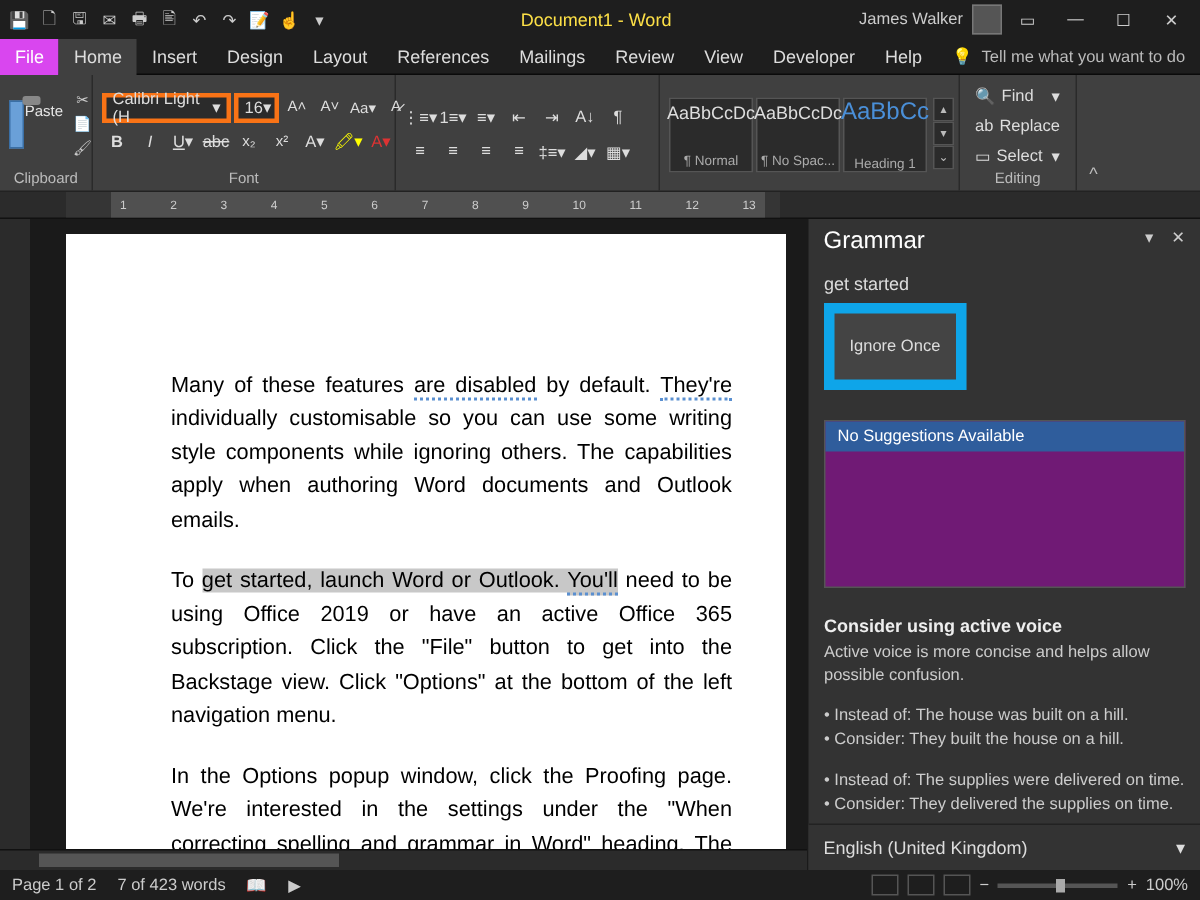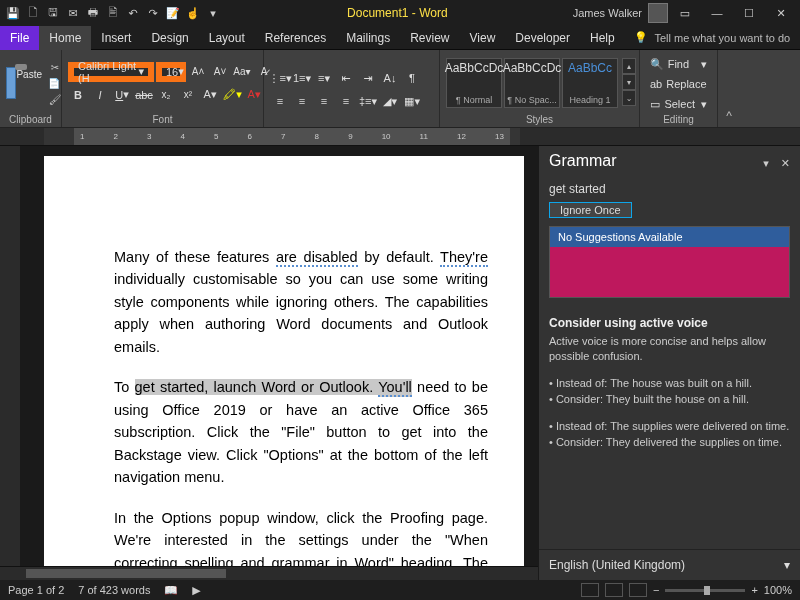--- a/index.html
+++ b/index.html
@@ -5,69 +5,69 @@
 *{margin:0;padding:0;box-sizing:border-box;font-family:"Segoe UI",Arial,sans-serif}
 body{width:800px;height:600px;background:#2b2b2b;color:#e6e6e6;overflow:hidden;font-size:12px;position:relative}
 .titlebar{height:26px;background:#1e1e1e;display:flex;align-items:center;padding:0 4px;gap:2px}
 .qat-btn{width:18px;height:18px;display:flex;align-items:center;justify-content:center;color:#ccc;font-size:11px}
 .titlebar-center{flex:1;text-align:center;font-size:12px;color:#fde047}
 .titlebar-user{display:flex;align-items:center;gap:6px;font-size:11px;color:#ccc}
 .avatar{width:20px;height:20px;background:#555;border:1px solid #777}
 .win-btn{width:30px;height:26px;display:flex;align-items:center;justify-content:center;color:#ccc;font-size:11px}
 .tabbar{height:24px;background:#1e1e1e;display:flex;align-items:center;border-bottom:1px solid #0a0a0a}
 .tab{padding:0 10px;height:24px;display:flex;align-items:center;font-size:12px;color:#ddd;cursor:pointer}
-.tab.file{background:#6d28d9;color:#fff}
+.tab.file{background:#d946ef;color:#fff}
 .tab.active{background:#404040}
 .tab-tell{flex:0 0 auto;margin-left:10px;display:flex;align-items:center;gap:6px;color:#bbb;font-size:11px}
 .tab-share{margin-left:auto;padding:0 12px;display:flex;align-items:center;gap:4px;color:#ddd;font-size:12px}
 .ribbon{height:78px;background:#404040;border-bottom:1px solid #222;display:flex}
 .rgroup{border-right:1px solid #2a2a2a;display:flex;flex-direction:column;padding:2px 6px 0}
 .rgroup-body{flex:1;display:flex;align-items:center;gap:3px}
 .rgroup-label{text-align:center;font-size:10px;color:#bbb;padding-bottom:2px}
 .clip-paste{display:flex;flex-direction:row;align-items:flex-start;width:36px}
 .clip-icon{width:28px;height:32px;background:#6aa0d8;border:1px solid #3a6fa5;position:relative}
 .clip-icon::before{content:"";position:absolute;top:-4px;left:8px;width:12px;height:6px;background:#888;border-radius:2px}
 .clip-side{display:flex;flex-direction:column;gap:2px;margin-left:2px}
 .clip-side div{width:16px;height:14px;display:flex;align-items:center;justify-content:center;font-size:10px;color:#ccc}
 .font-stack{display:flex;flex-direction:column;gap:3px}
 .font-row{display:flex;gap:2px;align-items:center}
-.combo{background:#2b2b2b;border:6px solid #f97316;height:20px;display:flex;align-items:center;padding:0 4px;font-size:11px;color:#ddd}
+.combo{background:#2b2b2b;border:3px solid #f97316;height:20px;display:flex;align-items:center;padding:0 4px;font-size:11px;color:#ddd}
 .combo.font{width:86px}
 .combo.size{width:30px}
 .rbtn{width:20px;height:20px;display:flex;align-items:center;justify-content:center;color:#ddd;font-size:11px;cursor:pointer}
 .rbtn.small{font-size:10px}
 .para-stack{display:flex;flex-direction:column;gap:3px}
 .styles-row{display:flex;gap:2px}
 .style-card{width:56px;height:50px;background:#2b2b2b;border:1px solid #555;display:flex;flex-direction:column;align-items:center;justify-content:center;padding:2px}
 .style-prev{font-size:12px;color:#ddd}
-.style-prev.h1{color:#4a8fd8;font-size:12px}
+.style-prev.h1{color:#4a8fd8;font-size:16px}
 .style-name{font-size:9px;color:#aaa;margin-top:20px}
 .styles-arrows{display:flex;flex-direction:column;width:14px;margin-left:2px}
 .styles-arrows div{height:16px;border:1px solid #555;display:flex;align-items:center;justify-content:center;font-size:8px;color:#bbb;background:#2b2b2b}
 .edit-stack{display:flex;flex-direction:column;gap:2px;padding-top:2px}
 .edit-item{display:flex;align-items:center;gap:4px;font-size:11px;color:#ddd;height:18px;padding:0 4px}
 .ruler{height:18px;background:#2b2b2b;position:relative;border-bottom:1px solid #111}
 .ruler-area{position:absolute;left:44px;right:280px;top:0;bottom:0;background:#353535}
 .ruler-area::before{content:"";position:absolute;left:30px;right:10px;top:0;bottom:0;background:#505050}
 .ruler-marks{position:absolute;left:30px;right:10px;top:0;bottom:0;display:flex;justify-content:space-between;font-size:8px;color:#ccc;padding:0 6px;align-items:center}
 .workspace{position:absolute;top:146px;left:0;right:0;bottom:20px;background:#1a1a1a;display:flex}
 .vruler{width:20px;background:#2b2b2b}
 .page-wrap{flex:1;padding:10px 12px 0 24px;overflow:hidden}
 .page{width:480px;min-height:600px;background:#fff;color:#000;padding:90px 36px 20px 70px;font-family:Calibri,Arial;font-size:14.5px;line-height:1.55;text-align:justify}
 .page p{margin-bottom:18px}
 .squig{border-bottom:2px dotted #5a8fd0}
 .hl{background:#c8c8c8}
 .pane{width:262px;background:#333;border-left:1px solid #1a1a1a;display:flex;flex-direction:column}
-.pane-hdr{display:flex;align-items:flex-end;justify-content:space-between;padding:6px 10px}
+.pane-hdr{display:flex;align-items:flex-start;justify-content:space-between;padding:6px 10px}
 .pane-title{font-size:16px;color:#fff}
 .pane-hdr-icons{display:flex;gap:12px;color:#ccc;font-size:11px}
 .pane-body{padding:6px 10px;flex:1;overflow:auto}
 .gram-word{font-size:12px;color:#ddd;margin-bottom:6px}
-.ignore-btn{background:#444;border:1px solid #0ea5e9;padding:1px 10px;font-size:11px;color:#ddd;cursor:pointer;margin-bottom:8px;display:inline-block}
-.sugg-box{border:1px solid #555;height:72px;background:#be185d}
+.ignore-btn{background:#444;border:7px solid #0ea5e9;padding:16px 10px;font-size:11px;color:#ddd;cursor:pointer;margin-bottom:20px;display:inline-block}
+.sugg-box{border:1px solid #555;height:112px;background:#701a75}
 .sugg-hdr{background:#2f5d9c;color:#fff;padding:4px 8px;font-size:11px}
 .advice{margin-top:18px}
 .advice-title{font-size:12px;font-weight:600;color:#eee;margin-bottom:4px}
 .advice-text{font-size:11px;color:#ccc;line-height:1.4;margin-bottom:10px}
 .advice-bul{font-size:11px;color:#ccc;line-height:1.5;margin-bottom:10px}
 .lang-sel{margin-top:auto;border-top:1px solid #222;padding:8px 10px;display:flex;justify-content:space-between;background:#333}
 .lang-sel span{font-size:12px;color:#ddd}
 .statusbar{position:absolute;bottom:0;left:0;right:0;height:20px;background:#1e1e1e;display:flex;align-items:center;font-size:11px;color:#ccc;padding:0 8px;gap:14px}
 .status-right{margin-left:auto;display:flex;align-items:center;gap:6px}
 .view-btn{width:18px;height:14px;border:1px solid #555}
@@ -213,21 +213,20 @@
             <span class="style-prev h1">AaBbCc</span>
             <span class="style-name">Heading 1</span>
           </div>
         <div class="styles-arrows">
           <div>▴</div>
           <div>▾</div>
           <div>⌄</div>
         </div>
       </div>
     </div>
-    <div class="rgroup-label">Styles</div>
   </div>
   <div class="rgroup" style="width:78px">
     <div class="rgroup-body">
       <div class="edit-stack">
         <div class="edit-item">
             <span>🔍</span>
             <span>Find</span>
             <span style="margin-left:auto">▾</span>
           </div>
         <div class="edit-item">

